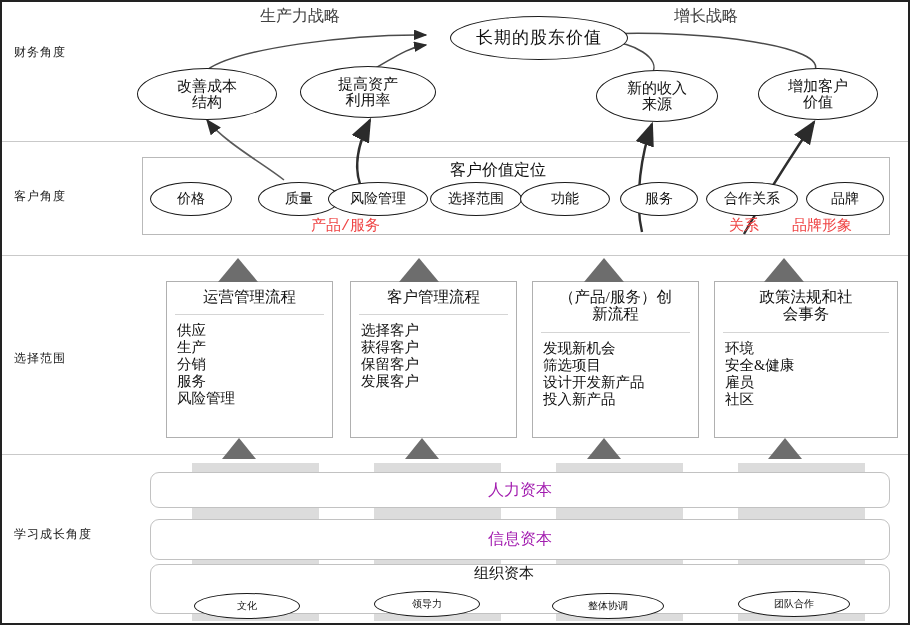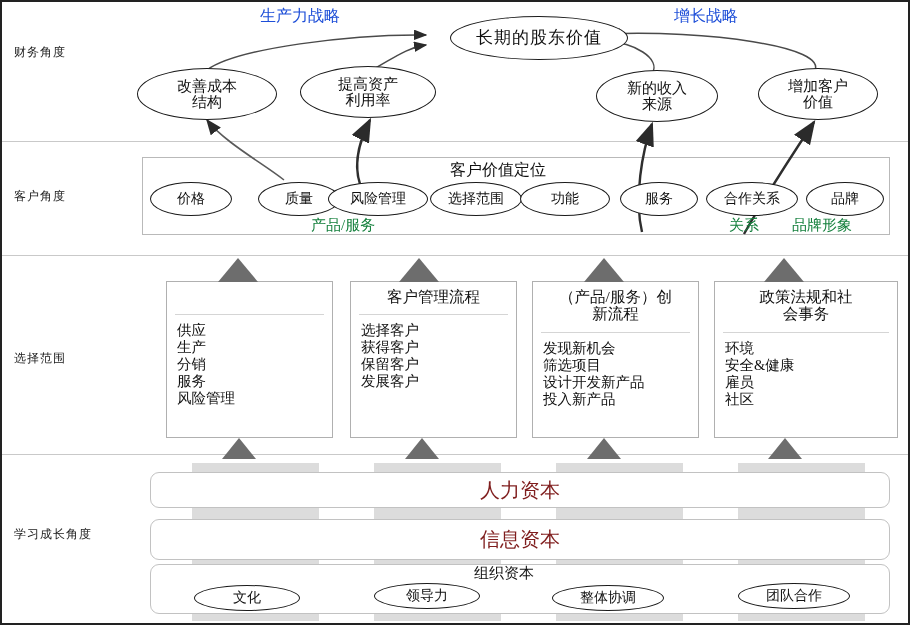--- a/index.html
+++ b/index.html
@@ -1,44 +1,44 @@
 <!DOCTYPE html>
 <html><head>
 <meta charset="utf-8">
 <style>
   html,body{margin:0;padding:0;background:#fff;}
   body{font-family:"Liberation Serif","DejaVu Serif",serif;}
   #root{position:relative;width:910px;height:625px;background:#fff;
         border:2px solid #222;box-sizing:border-box;overflow:hidden;}
   .band-sep{position:absolute;left:0;width:910px;height:1px;background:#c9c9c9;}
   .persp-label{position:absolute;font-size:12px;color:#1a1a1a;letter-spacing:1px;white-space:nowrap;}
-  .strat-label{position:absolute;font-size:16px;color:#1d4ed8;white-space:nowrap;}
+  .strat-label{position:absolute;font-size:16px;color:#404040;white-space:nowrap;}
   .ell{position:absolute;display:flex;align-items:center;justify-content:center;
        text-align:center;border:1.4px solid #1a1a1a;border-radius:50%;
        background:#fff;color:#111;line-height:1.08;box-sizing:border-box;z-index:6;}
   .ell.fin{font-size:15px;}
   .ell.main{font-size:17px;letter-spacing:1px;}
   .ell.cust{font-size:14px;}
-  .ell.org{font-size:14px;}
+  .ell.org{font-size:10px;margin-top:8px;}
   .cust-box{position:absolute;border:1px solid #b9b9b9;background:transparent;
             box-sizing:border-box;z-index:2;}
   .cust-title{position:absolute;font-size:16px;color:#111;white-space:nowrap;z-index:5;}
-  .cust-sub{position:absolute;font-size:15px;color:#15803d;white-space:nowrap;z-index:5;}
+  .cust-sub{position:absolute;font-size:15px;color:#ef4444;white-space:nowrap;z-index:5;font-family:Liberation Mono, monospace;}
   .proc-box{position:absolute;border:1px solid #b0b0b0;background:#fff;
             box-sizing:border-box;z-index:4;}
   .proc-head{position:absolute;left:0;right:0;top:6px;text-align:center;
              font-size:15.5px;color:#111;line-height:1.12;padding:0 4px;}
   .proc-rule{position:absolute;left:8px;right:8px;height:1px;background:#d5d5d5;}
   .proc-items{position:absolute;left:10px;right:4px;font-size:14.5px;
               color:#111;line-height:1.18;}
   .lg-band{position:absolute;background:#dcdcdc;z-index:1;}
   .lg-bar{position:absolute;border:1px solid #c2c2c2;border-radius:9px;
           background:#fff;box-sizing:border-box;z-index:3;
           display:flex;align-items:center;justify-content:center;
-          font-size:20px;color:#7f1d1d;}
+          font-size:16px;color:#a21caf;}
   .lg-cap{position:absolute;font-size:15px;color:#111;white-space:nowrap;z-index:7;}
   .tri{position:absolute;width:0;height:0;border-left:20px solid transparent;
        border-right:20px solid transparent;border-bottom:24px solid #6d6d6d;z-index:5;}
   .tri.sm{border-left-width:17px;border-right-width:17px;border-bottom-width:21px;}
   svg.arcs{position:absolute;left:0;top:0;width:910px;height:625px;z-index:5;
            pointer-events:none;overflow:visible;}
 </style>
 </head>
 <body>
 
@@ -129,20 +129,21 @@
   <div class="cust-sub" style="left:309px;top:214px">产品/服务</div>
   <div class="cust-sub" style="left:727px;top:214px">关系</div>
   <div class="cust-sub" style="left:790px;top:214px">品牌形象</div>
 
   <div class="tri" style="left:216px;top:256px"></div>
   <div class="tri" style="left:397px;top:256px"></div>
   <div class="tri" style="left:582px;top:256px"></div>
   <div class="tri" style="left:762px;top:256px"></div>
 
   <div class="proc-box" style="left:164px;top:279px;width:167px;height:157px">
+    <div class="proc-head">运营管理流程</div>
     <div class="proc-rule" style="top:32px"></div>
     <div class="proc-items" style="top:40px">
         <div>供应</div>
         <div>生产</div>
         <div>分销</div>
         <div>服务</div>
         <div>风险管理</div>
       </div>
   </div>
   <div class="proc-box" style="left:530px;top:279px;width:167px;height:157px">

